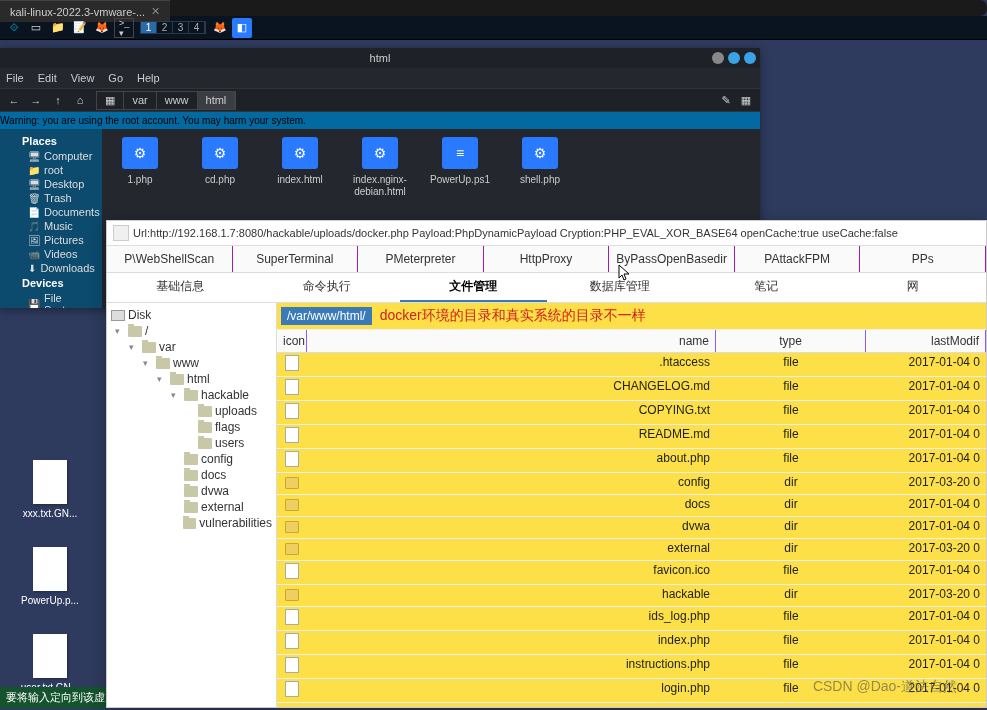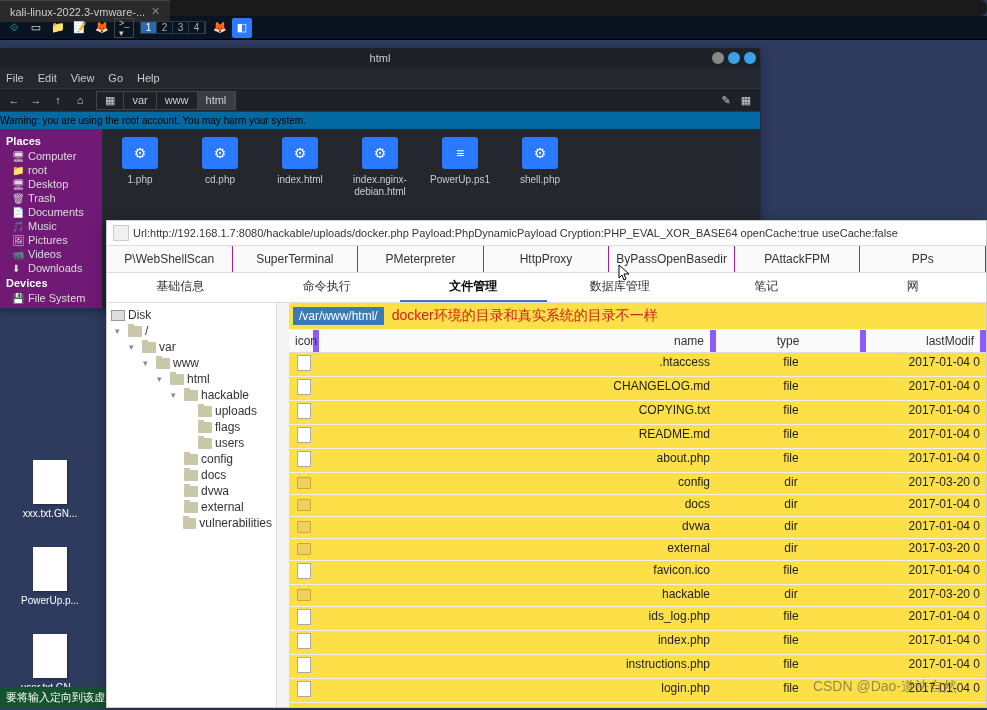--- a/index.html
+++ b/index.html
@@ -29,21 +29,21 @@
 .fm-menubar { height: 20px; display: flex; align-items: center; padding: 0 6px; gap: 14px; color: #ccc; font-size: 11px; }
 .fm-menubar span { cursor: pointer; }
 .fm-toolbar { height: 24px; background: #1e2128; display: flex; align-items: center; padding: 2px 4px; gap: 2px; border-top: 1px solid #333; border-bottom: 1px solid #333; }
 .fm-tbtn { width: 20px; height: 18px; display: flex; align-items: center; justify-content: center; color: #ccc; cursor: pointer; }
 .fm-pathbox { display: flex; border: 1px solid #444; margin-left: 4px; }
 .fm-pathbox .seg { padding: 2px 8px; color: #ccc; font-size: 11px; border-right: 1px solid #444; }
 .fm-pathbox .seg.active { background: #3a3d44; }
 .fm-toolbar-right { margin-left: auto; display: flex; }
 .fm-warning { background: #0369a1; color: #000; font-size: 10px; padding: 3px 0; }
 .fm-body { display: flex; flex: 1; overflow: hidden; }
-.fm-sidebar { width: 102px; background: #701a75; padding: 4px 0; overflow: hidden; }
+.fm-sidebar { width: 102px; background: #0c4a6e; padding: 4px 16px; overflow: hidden; }
 .fm-side-hdr { color: #fff; font-size: 11px; font-weight: bold; padding: 2px 6px; }
 .fm-side-item { display: flex; align-items: center; gap: 4px; padding: 1px 6px 1px 12px; color: #ddd; font-size: 11px; cursor: pointer; }
 .fm-side-item .icn { width: 12px; height: 10px; }
 .fm-content { flex: 1; background: #24272e; padding: 8px; display: flex; gap: 20px; }
 .fm-file { display: flex; flex-direction: column; align-items: center; width: 60px; color: #ccc; text-align: center; font-size: 10px; cursor: pointer; }
 .fm-fileicon { width: 36px; height: 32px; background: #2a7aff; border-radius: 3px; margin-bottom: 4px; display: flex; align-items: center; justify-content: center; color: #fff; font-size: 14px; }
 .fm-filename { background: #24272e; padding: 1px; line-height: 1.2; }
 
 
 .desktop { position: absolute; top: 460px; left: 20px; display: flex; flex-direction: column; gap: 28px; }
@@ -55,34 +55,34 @@
 
 
 .shell-app { position: absolute; top: 220px; left: 106px; width: 881px; height: 488px; background: #f4f4f4; border: 1px solid #ccc; display: flex; flex-direction: column; box-shadow: 0 4px 16px rgba(0,0,0,.3); }
 .shell-urlbar { display: flex; align-items: center; padding: 4px 6px; gap: 4px; background: #fff; border-bottom: 1px solid #ddd; font-size: 11px; color: #333; }
 .shell-urlbar .jicon { width: 16px; height: 16px; background: #f0f0f0; border: 1px solid #ccc; }
 .shell-tabs1 { display: flex; background: #fafafa; border-bottom: 1px solid #ddd; }
 .shell-tab1 { flex: 1; text-align: center; padding: 6px 0; font-size: 12px; color: #333; cursor: pointer; border-right: 1px solid #a21caf; }
 .shell-tabs2 { display: flex; background: #fff; border-bottom: 1px solid #ddd; }
 .shell-tab2 { flex: 1; text-align: center; padding: 5px 0; font-size: 12px; color: #333; cursor: pointer; }
 .shell-tab2.active { border-bottom: 2px solid #3a7ab8; color: #000; font-weight: bold; }
-.shell-body { display: flex; flex: 1; overflow: hidden; gap: 12px; }
+.shell-body { display: flex; flex: 1; overflow: hidden; }
 .shell-tree { width: 170px; background: #fff; border-right: 1px solid #ddd; padding: 4px 0; font-size: 12px; color: #333; overflow: hidden; }
 .tree-item { display: flex; align-items: center; gap: 3px; padding: 1px 4px; cursor: pointer; }
 .tree-item .arrow { width: 10px; color: #888; font-size: 9px; }
 .tree-item .fld { width: 14px; height: 11px; background: #c8c8a8; border-radius: 1px; display: inline-block; position: relative; }
 .tree-item .fld::before { content: ""; position: absolute; top: -2px; left: 0; width: 6px; height: 2px; background: #c8c8a8; }
 .tree-item .disk-icon { width: 14px; height: 11px; background: #ddd; border: 1px solid #999; display: inline-block; }
 .shell-main { flex: 1; display: flex; flex-direction: column; background: #fde047; overflow: hidden; }
 .shell-path-row { display: flex; align-items: center; padding: 4px; gap: 8px; border-bottom: 1px solid #eee; }
 .shell-path-input { background: #3a7ab8; color: #fff; padding: 2px 6px; font-size: 12px; }
 .shell-redtext { color: #d02020; font-size: 14px; }
 .shell-table { flex: 1; overflow: hidden; }
 .shell-thead { display: flex; background: #fafafa; border-bottom: 1px solid #ddd; color: #333; font-size: 12px; }
-.shell-thead div { padding: 4px 6px; border-right: 6px solid #8b5cf6; }
+.shell-thead div { padding: 4px 6px; border-right: 1px solid #8b5cf6; }
 .col-icon { width: 30px; text-align: center; }
 .col-name { flex: 1; text-align: right; }
 .col-type { width: 150px; text-align: center; }
 .col-mod { width: 120px; text-align: right; }
 .shell-tbody { overflow: auto; }
 .shell-row { display: flex; border-bottom: 1px solid #f0f0f0; font-size: 12px; color: #222; }
 .shell-row > div { padding: 2px 6px; }
 .shell-row .fi { width: 14px; height: 16px; border: 1px solid #aaa; display: inline-block; background: #fff; position: relative; }
 .shell-row .fi.dir { background: #eecf60; border-color: #c8a830; height: 12px; border-radius: 1px; margin-top: 2px; }
 .watermark { position: absolute; bottom: 14px; right: 30px; color: rgba(80,80,80,.6); font-size: 14px; pointer-events: none; }

